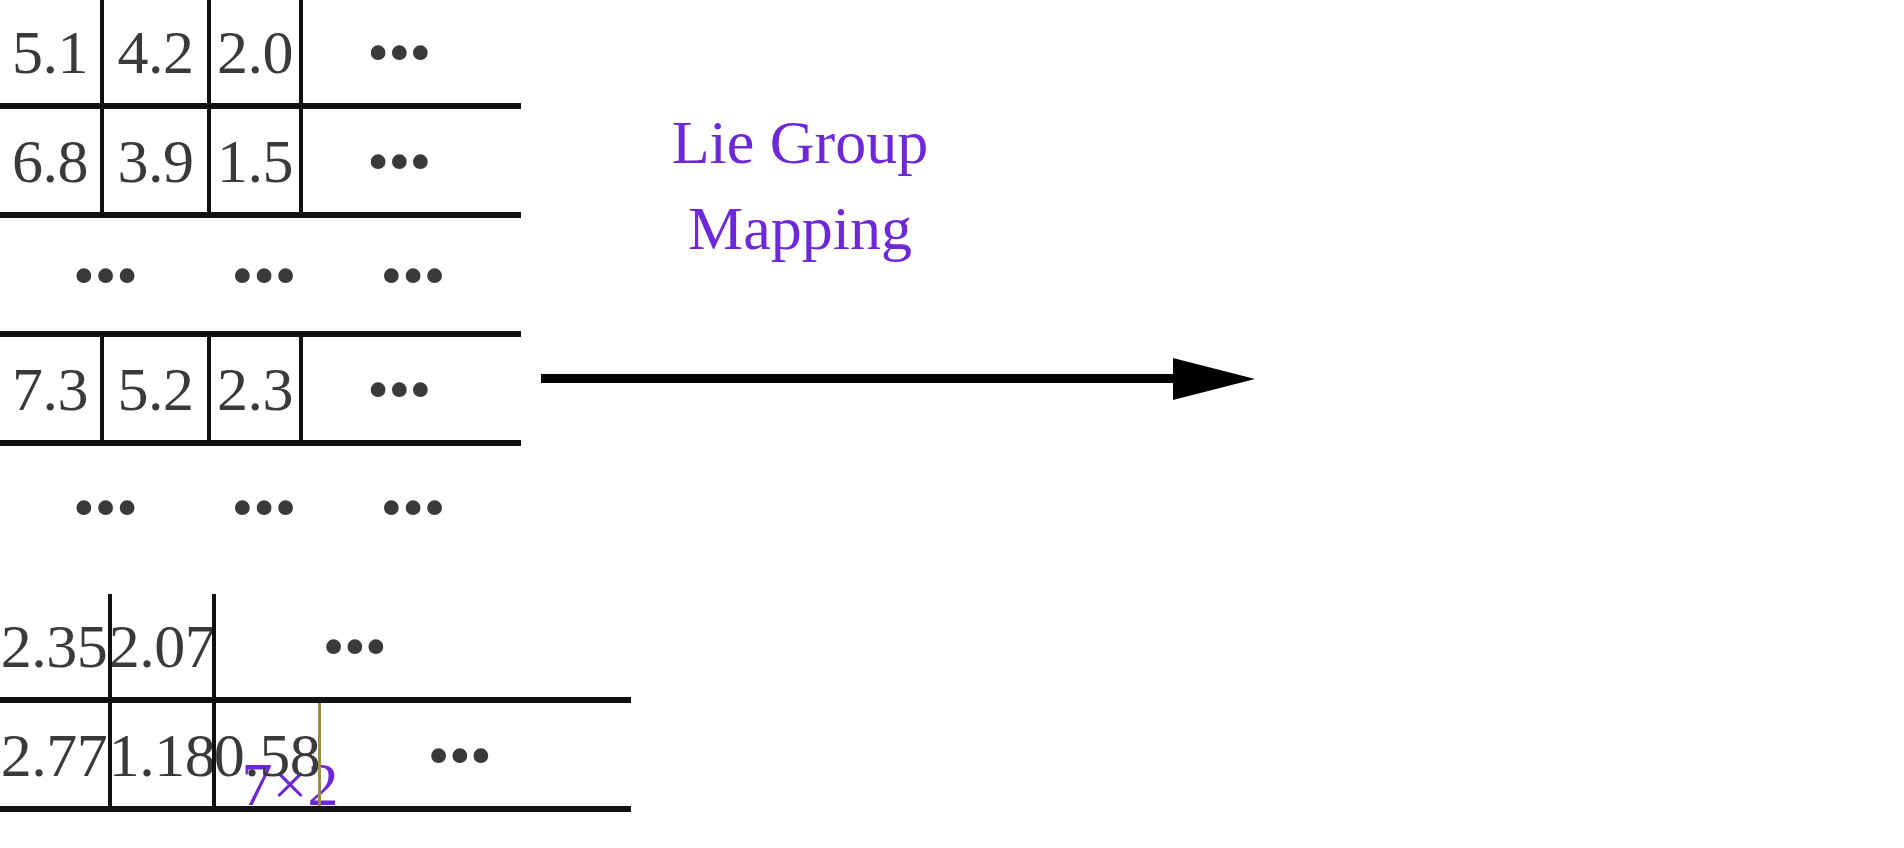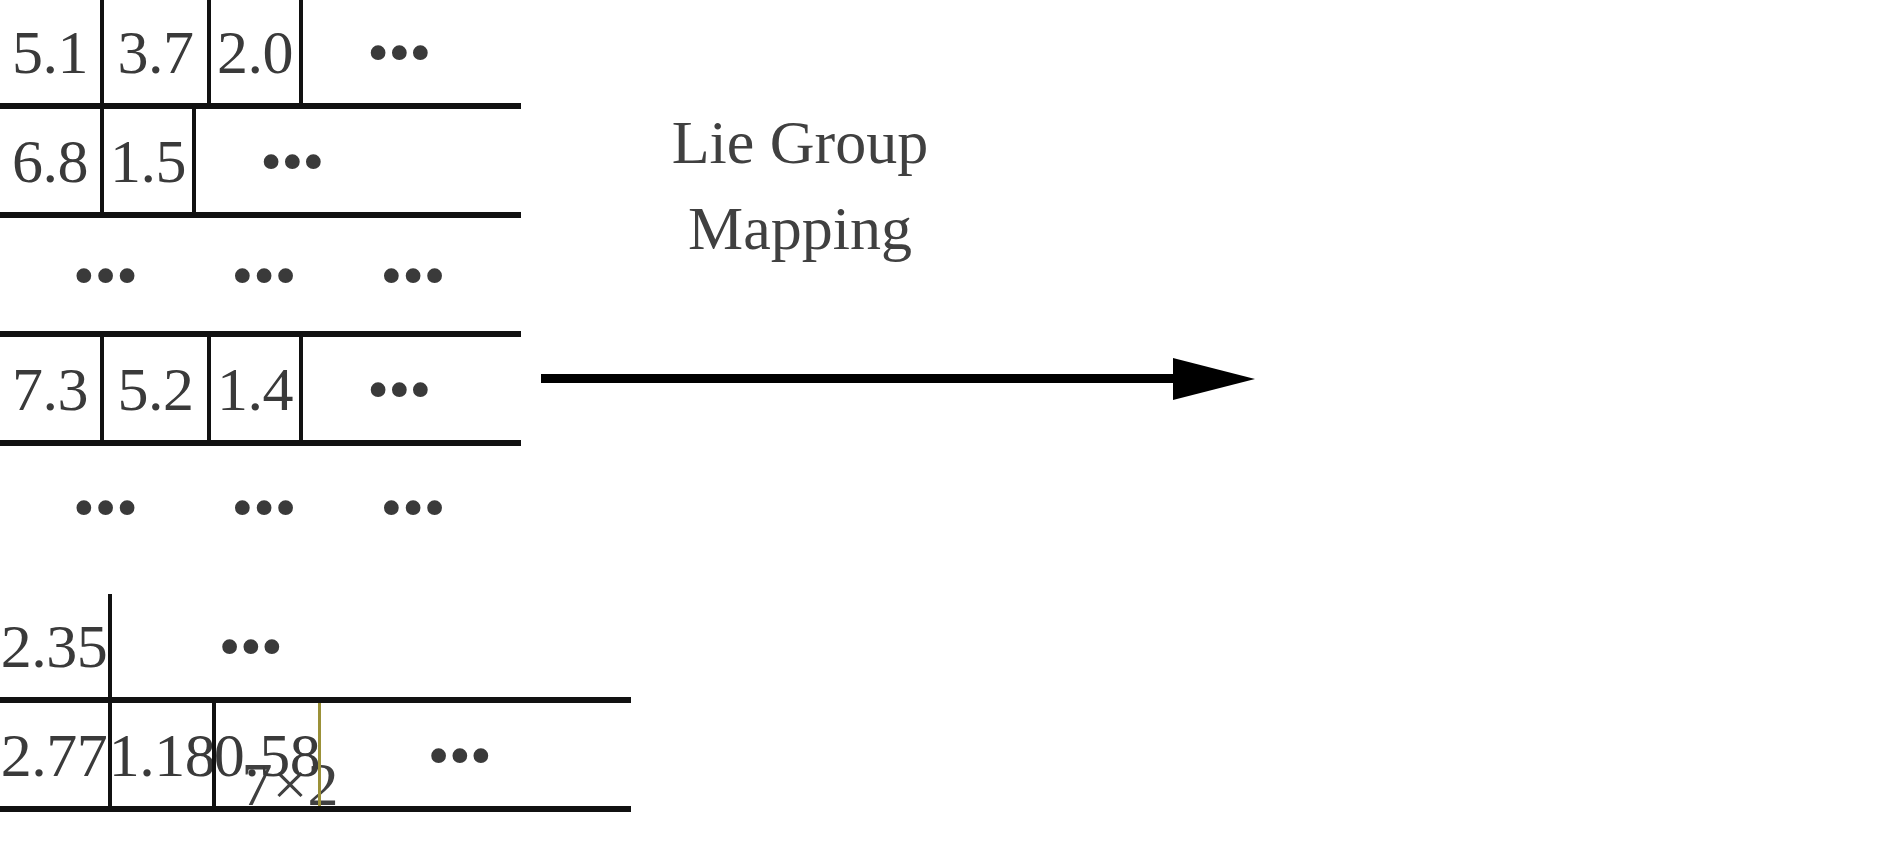--- a/index.html
+++ b/index.html
@@ -90,21 +90,21 @@
     height: 56px;
   }
   #arrow svg { display: block; }
 
   
   .caption {
     position: absolute;
     text-align: center;
     font-size: 62px;
     line-height: 1.38;
-    color: #404040;
+    color: #6d28d9;
     white-space: pre-line;
   }
   #mapping-label {
     left: 600px;
     top: 100px;
     width: 400px;
   }
   #shape-label {
     left: 160px;
     top: 742px;
@@ -114,43 +114,44 @@
 </style>
 </head>
 <body>
 
 <div id="stage">
 
   <div id="matrix-input">
 
     <div class="mrow data">
       <div class="cell c0">5.1</div>
-      <div class="cell c1">3.7</div>
+      <div class="cell c1">4.2</div>
       <div class="cell c2">2.0</div>
       <div class="cell c3 last">•••</div>
     </div>
 
     <div class="mrow data">
       <div class="cell c0">6.8</div>
+      <div class="cell c1">3.9</div>
       <div class="cell c2">1.5</div>
       <div class="cell c3 last">•••</div>
     </div>
 
     <div class="mrow dots">
       <div class="span-row">
         <div class="span-seg s0">•••</div>
         <div class="span-seg s1">•••</div>
         <div class="span-seg s2">•••</div>
       </div>
     </div>
 
     <div class="mrow data">
       <div class="cell c0">7.3</div>
       <div class="cell c1">5.2</div>
-      <div class="cell c2">1.4</div>
+      <div class="cell c2">2.3</div>
       <div class="cell c3 last">•••</div>
     </div>
 
     <div class="mrow tail">
       <div class="span-row">
         <div class="span-seg s0">•••</div>
         <div class="span-seg s1">•••</div>
         <div class="span-seg s2">•••</div>
       </div>
     </div>
@@ -166,20 +167,21 @@
 
   <div id="mapping-label" class="caption">Lie Group
 Mapping</div>
 
   <div id="shape-label" class="caption">7×2</div>
 
   <div id="matrix-output">
 
     <div class="mrow data">
       <div class="cell c0">2.35</div>
+      <div class="cell c1">2.07</div>
       <div class="cell c3 last">•••</div>
     </div>
 
     <div class="mrow data">
       <div class="cell c0">2.77</div>
       <div class="cell c1">1.18</div>
       <div class="cell c2">0.58</div>
       <div class="cell c3 last">•••</div>
     </div>
 

